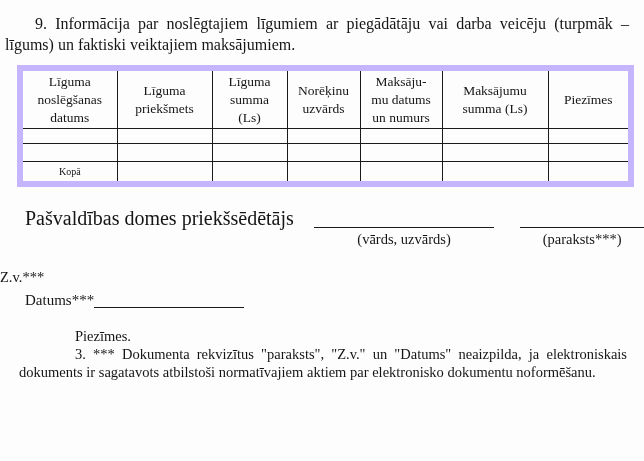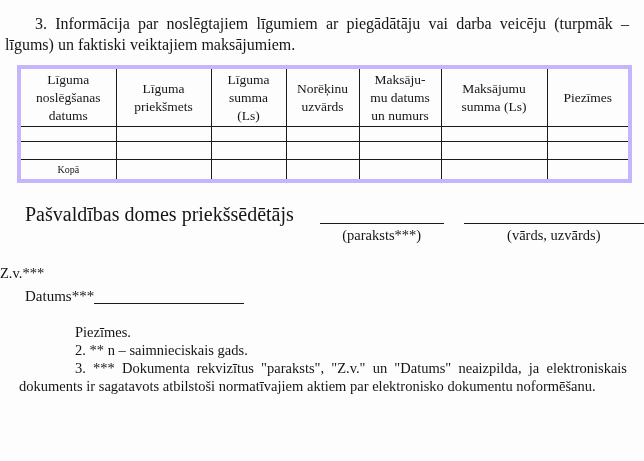--- a/index.html
+++ b/index.html
@@ -26,21 +26,21 @@
     line-height: 21px;
     text-indent: 30px;
     text-align: justify;
   }
   
   table.contracts {
     border-collapse: collapse;
     table-layout: fixed;
     width: 611px;
     margin: 10px 4px 0 17px;
-    border: 4px solid #c4b5fd;
+    border: 6px solid #c4b5fd;
   }
   table.contracts th,
   table.contracts td {
     border: 1px solid #1a1a1a;
     padding: 0;
     overflow: hidden;
   }
   table.contracts th {
     font-weight: normal;
     font-size: 13.5px;
@@ -116,21 +116,21 @@
     line-height: 18px;
     text-indent: 56px;
     text-align: justify;
   }
 </style>
 </head>
 <body>
 
 <div class="page">
 
-  <p class="title">3. Informācija par noslēgtajiem līgumiem ar piegādātāju vai darba veicēju (turpmāk – līgums) un faktiski veiktajiem maksājumiem.</p>
+  <p class="title">9. Informācija par noslēgtajiem līgumiem ar piegādātāju vai darba veicēju (turpmāk – līgums) un faktiski veiktajiem maksājumiem.</p>
 
   <table class="contracts">
     <colgroup>
       <col style="width:97px">
       <col style="width:95px">
       <col style="width:75px">
       <col style="width:73px">
       <col style="width:82px">
       <col style="width:106px">
       <col style="width:83px">
@@ -181,33 +181,32 @@
         <td></td>
         <td></td>
         <td></td>
         <td></td>
       </tr>
     </tbody>
   </table>
 
   <div class="sig-row">
     <span class="sig-role">Pašvaldības domes priekšsēdētājs</span>
+    <div class="sig-block">
+      <div class="sig-line"></div>
+      <div class="sig-hint">(vārds, uzvārds)</div>
+    </div>
     <div class="sig-block sig-block-2">
       <div class="sig-line"></div>
       <div class="sig-hint">(paraksts***)</div>
     </div>
-    <div class="sig-block">
-      <div class="sig-line"></div>
-      <div class="sig-hint">(vārds, uzvārds)</div>
-    </div>
   </div>
 
   <p class="zv">Z.v.***</p>
 
   <p class="datums"><span>Datums***</span><span class="date-line"></span></p>
 
   <div class="notes">
     <p>Piezīmes.</p>
-    <p>2. ** n – saimnieciskais gads.</p>
     <p>3. *** Dokumenta rekvizītus "paraksts", "Z.v." un "Datums" neaizpilda, ja elektroniskais dokuments ir sagatavots atbilstoši normatīvajiem aktiem par elektronisko dokumentu noformēšanu.</p>
   </div>
 
 </div>
 
 </body></html>

